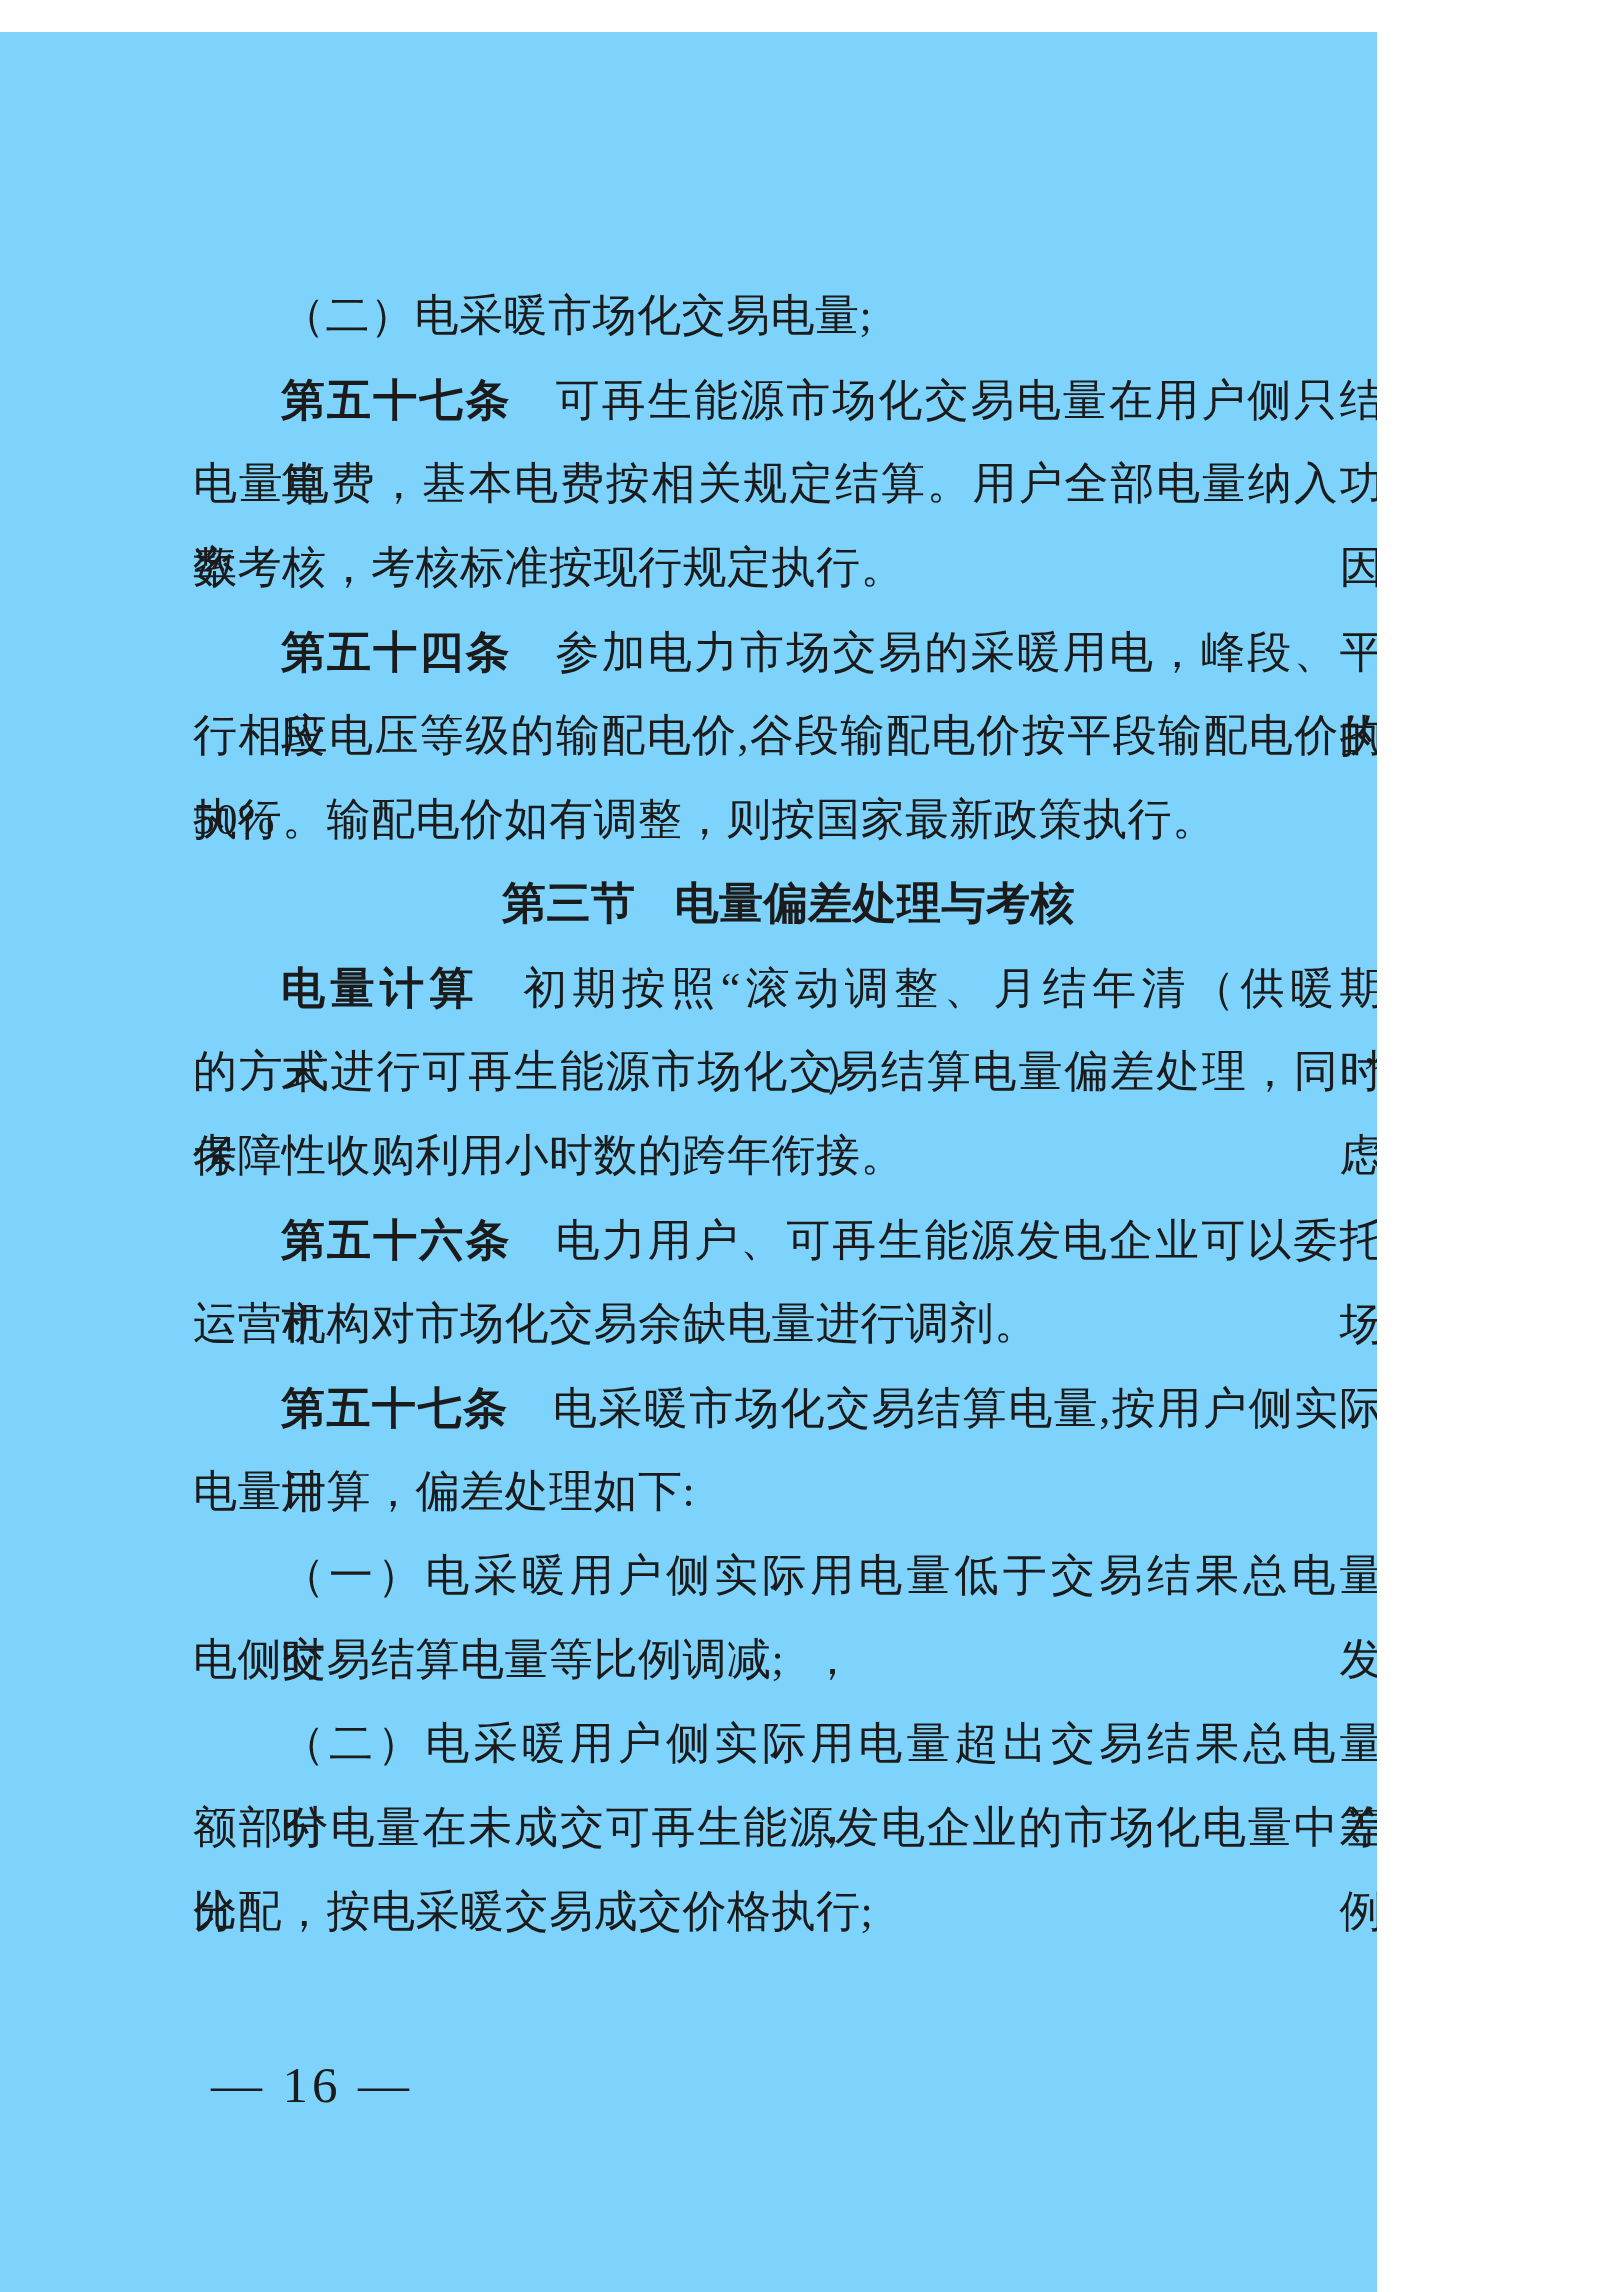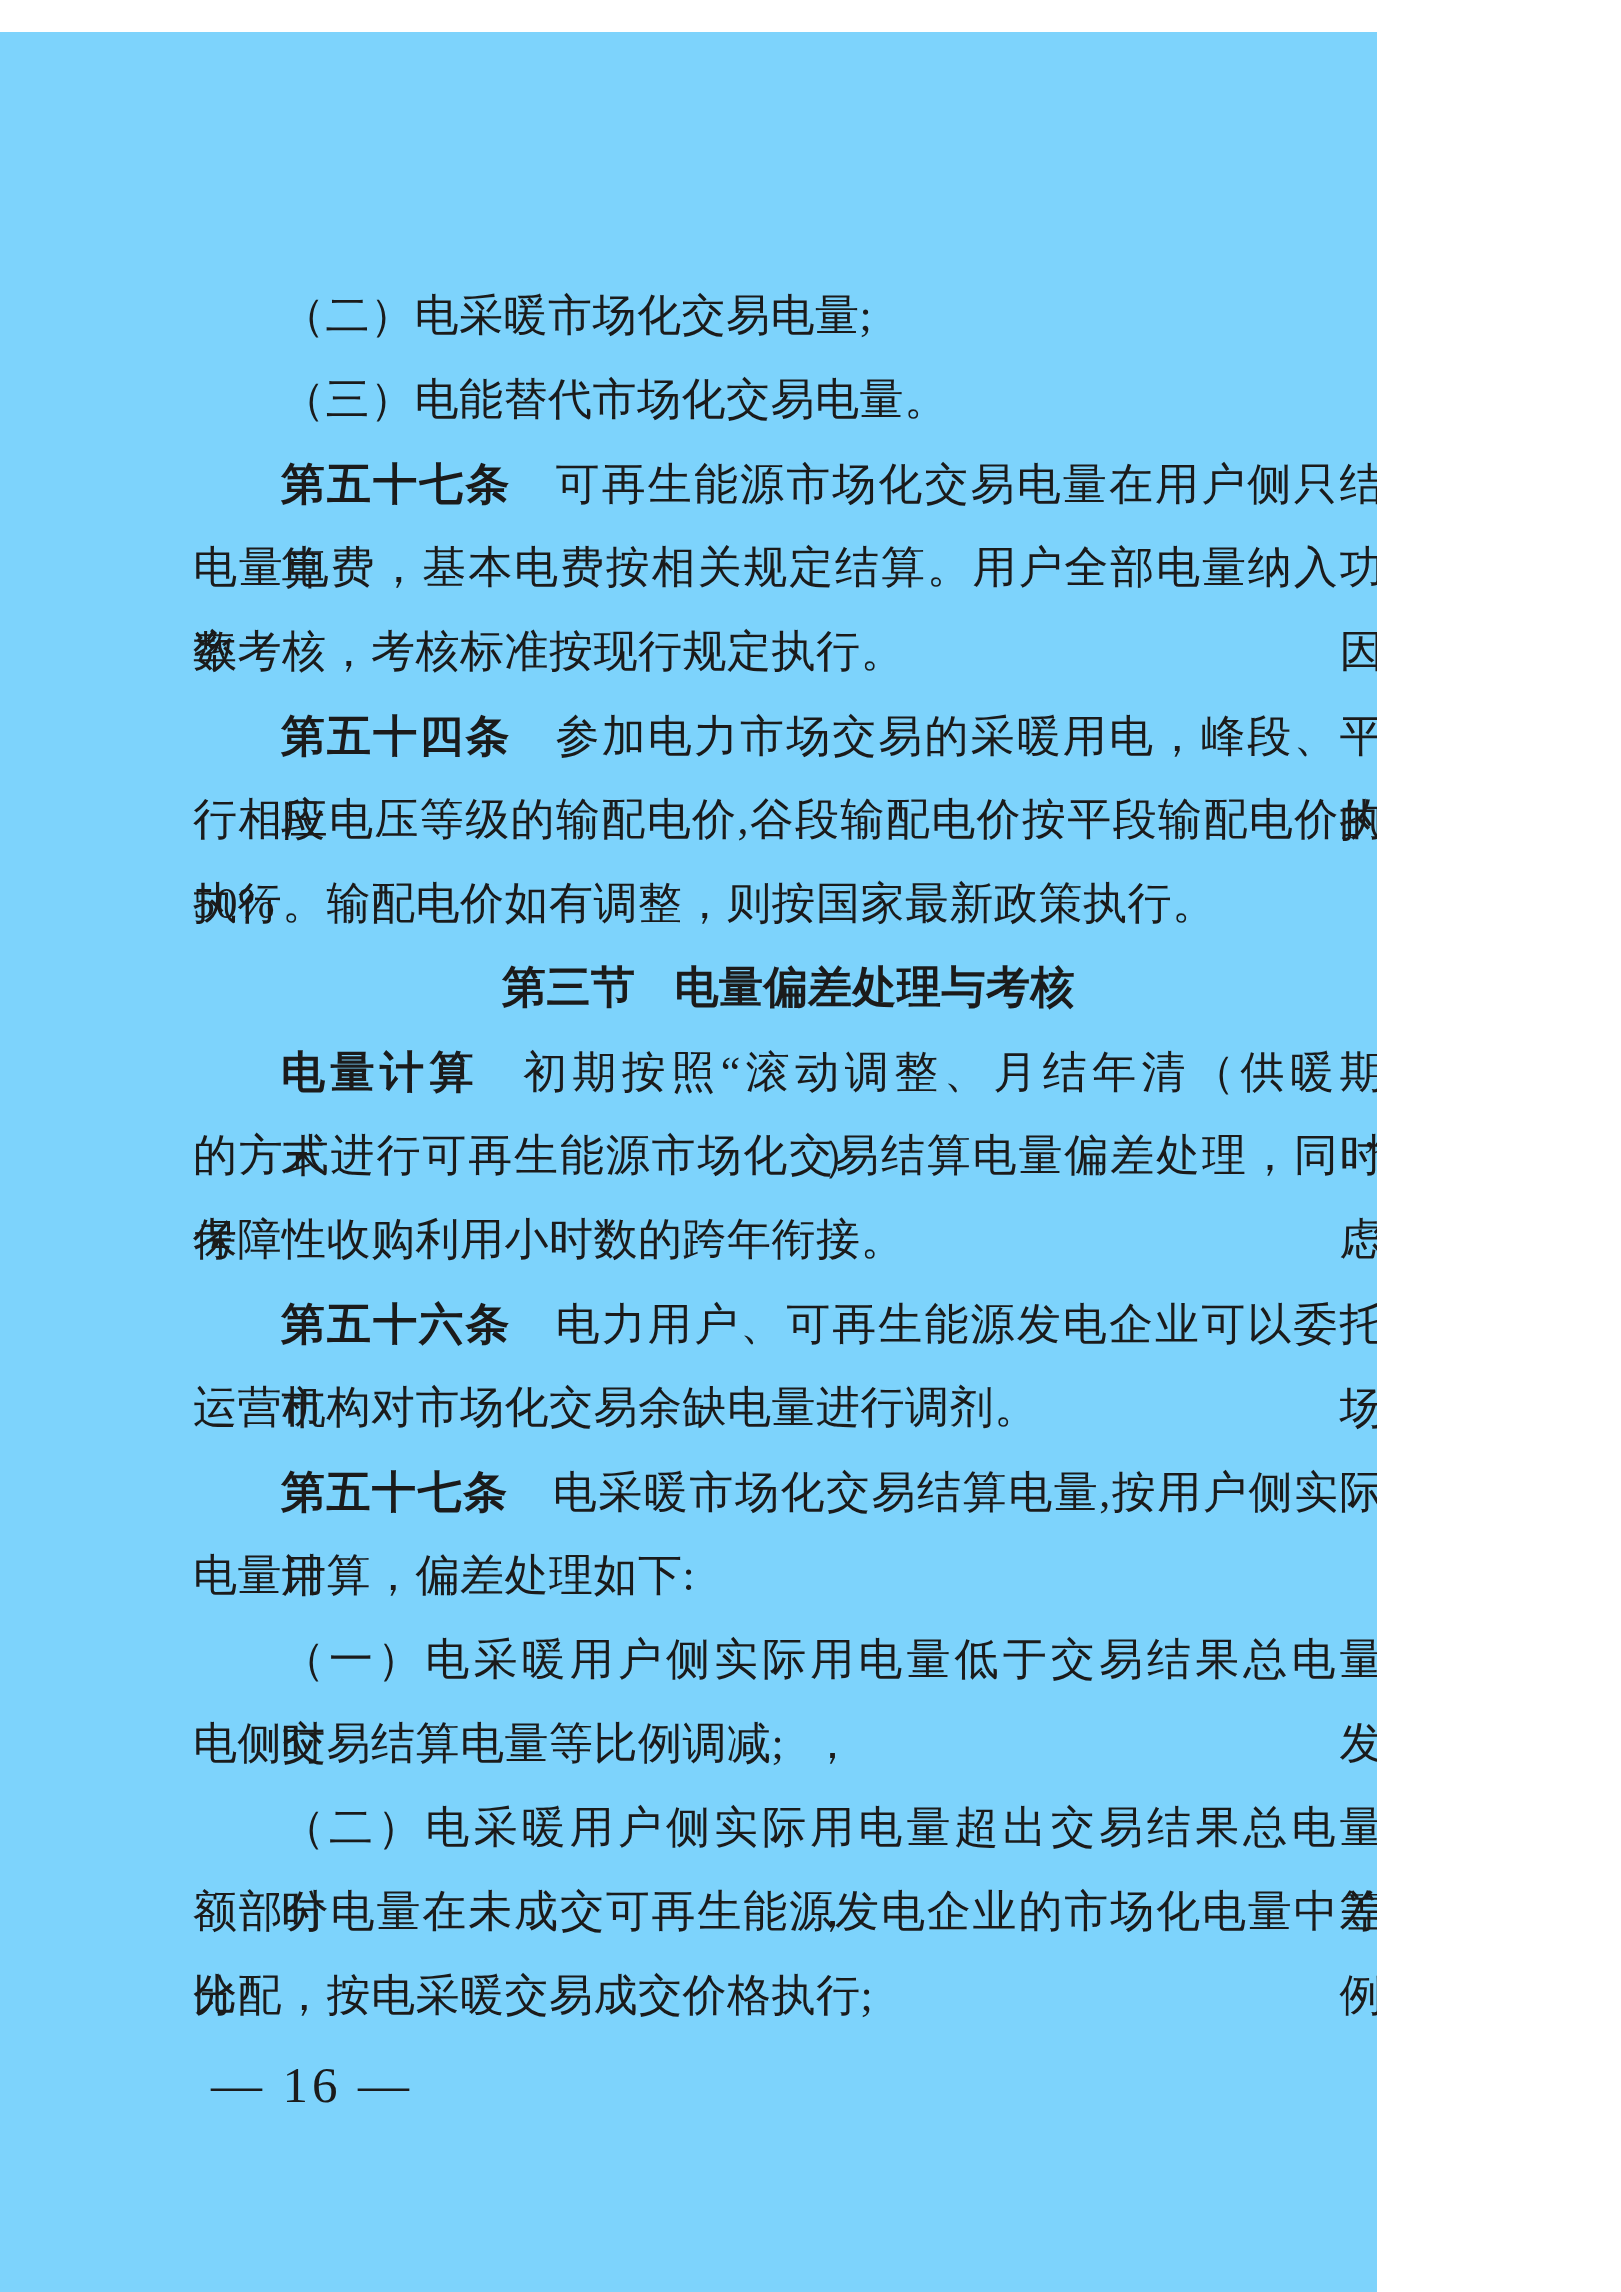--- a/index.html
+++ b/index.html
@@ -52,21 +52,20 @@
     letter-spacing:3.9px;
     color:#1b1b1b;
   }
 </style>
 </head>
 <body>
 
 <div class="page">
   <div class="text-block">
       <div class="line item indent"><span>（二）电采暖市场化交易电量;</span></div>
-      <div class="line item indent"><span>（三）电能替代市场化交易电量。</span></div>
       <div class="line article indent justify"><span class="head">第五十七条</span><span>可再生能源市场化交易电量在用户侧只结算</span></div>
       <div class="line body justify"><span>电量电费，基本电费按相关规定结算。用户全部电量纳入功率因</span></div>
       <div class="line body"><span>数考核，考核标准按现行规定执行。</span></div>
       <div class="line article indent justify"><span class="head">第五十四条</span><span>参加电力市场交易的采暖用电，峰段、平段执</span></div>
       <div class="line body justify"><span>行相应电压等级的输配电价,谷段输配电价按平段输配电价的 50%</span></div>
       <div class="line body"><span>执行。输配电价如有调整，则按国家最新政策执行。</span></div>
       <div class="line section"><span class="head">第三节</span><span>电量偏差处理与考核</span></div>
       <div class="line article indent justify"><span class="head">电量计算</span><span>初期按照“滚动调整、月结年清（供暖期末）”</span></div>
       <div class="line body justify"><span>的方式进行可再生能源市场化交易结算电量偏差处理，同时考虑</span></div>
       <div class="line body"><span>保障性收购利用小时数的跨年衔接。</span></div>

